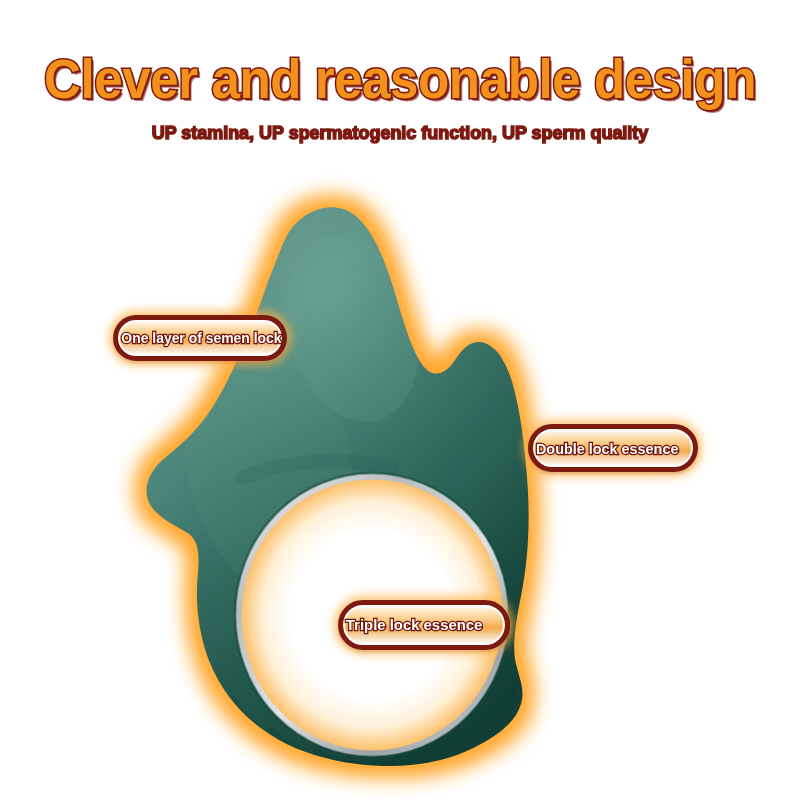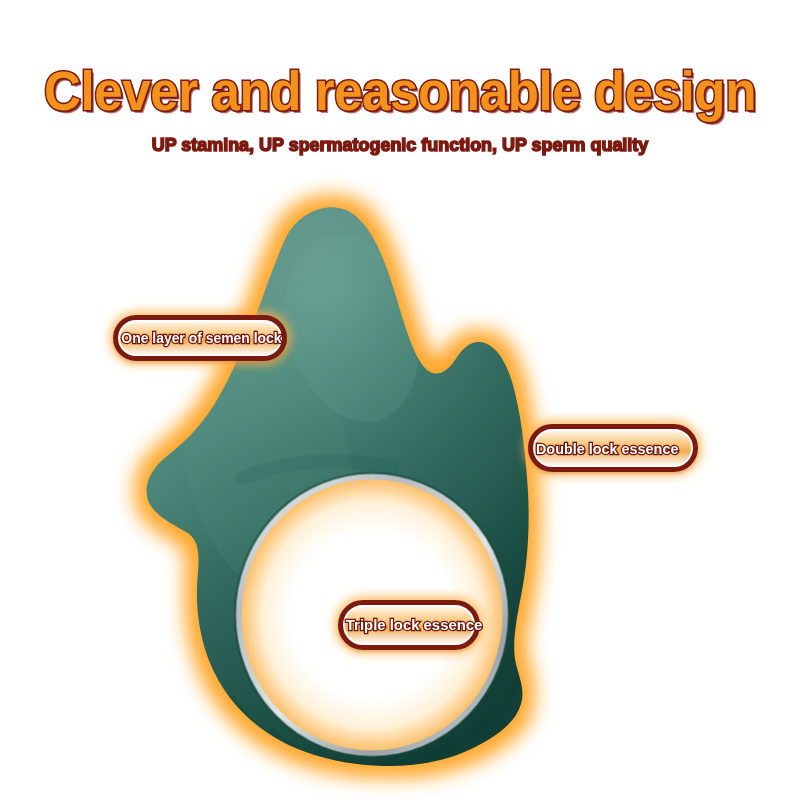--- a/index.html
+++ b/index.html
@@ -20,21 +20,21 @@
     position: relative;
     width: 800px;
     height: 800px;
     background: #ffffff;
     overflow: hidden;
   }
 
   
   .header {
     position: absolute;
-    top: 16px;
+    top: 4px;
     left: 0;
     width: 800px;
     text-align: center;
     z-index: 40;
   }
 
   .headline {
     margin: 0;
     padding-top: 44px;
     font-family: "Liberation Sans", sans-serif;
@@ -129,21 +129,21 @@
     top: 384px;
     width: 170px;
     height: 48px;
     margin-top: 40px;
   }
   #pill-double-lock .pill-label { font-size: 15px; }
 
   #pill-triple-lock {
     left: 338px;
     top: 600px;
-    width: 142px;
+    width: 172px;
     height: 50px;
   }
   #pill-triple-lock .pill-label { font-size: 15.5px; }
 </style>
 </head>
 <body>
 
 <div id="poster">
 
   <div class="header">

